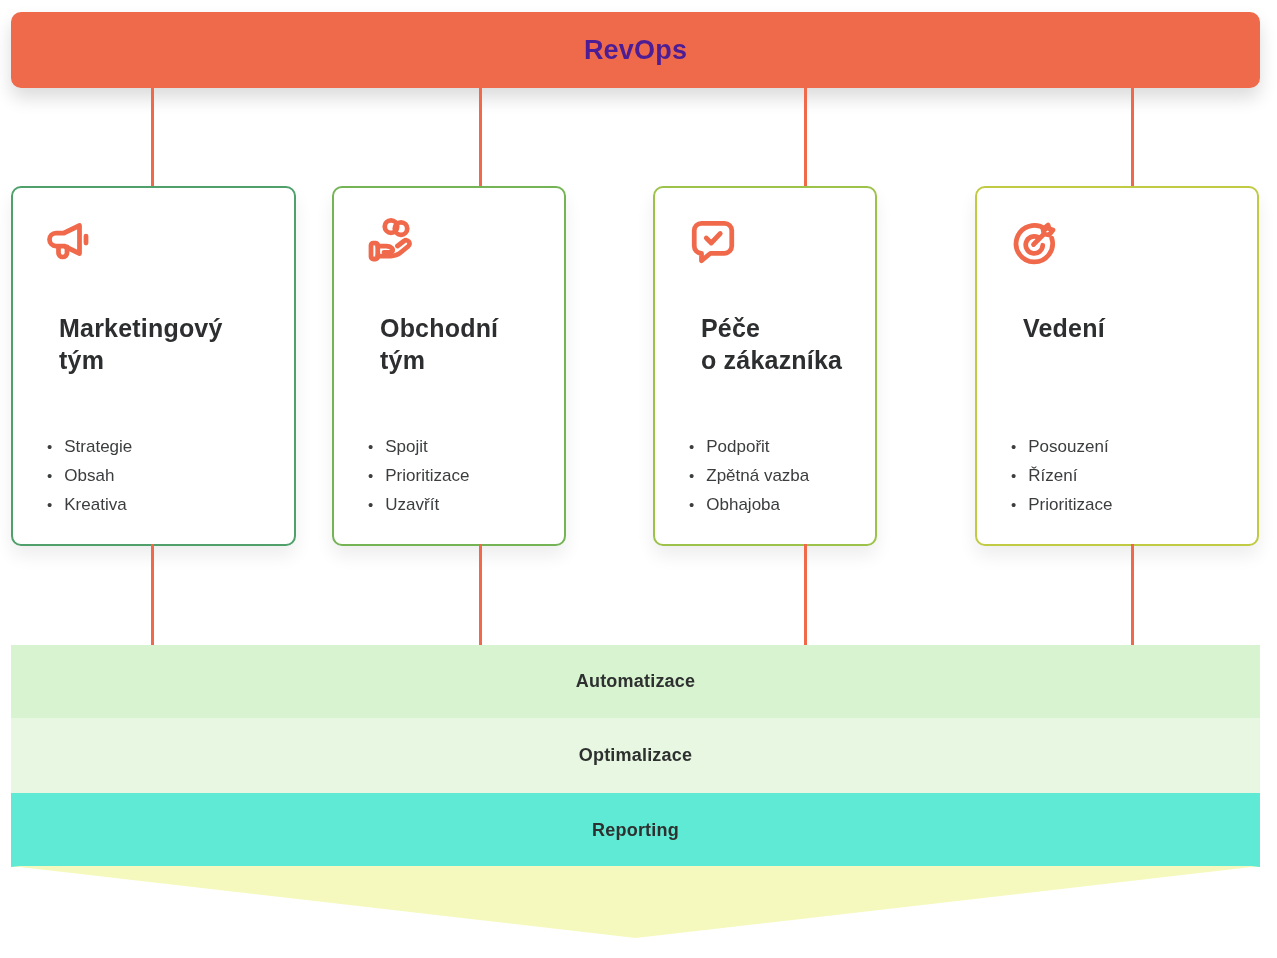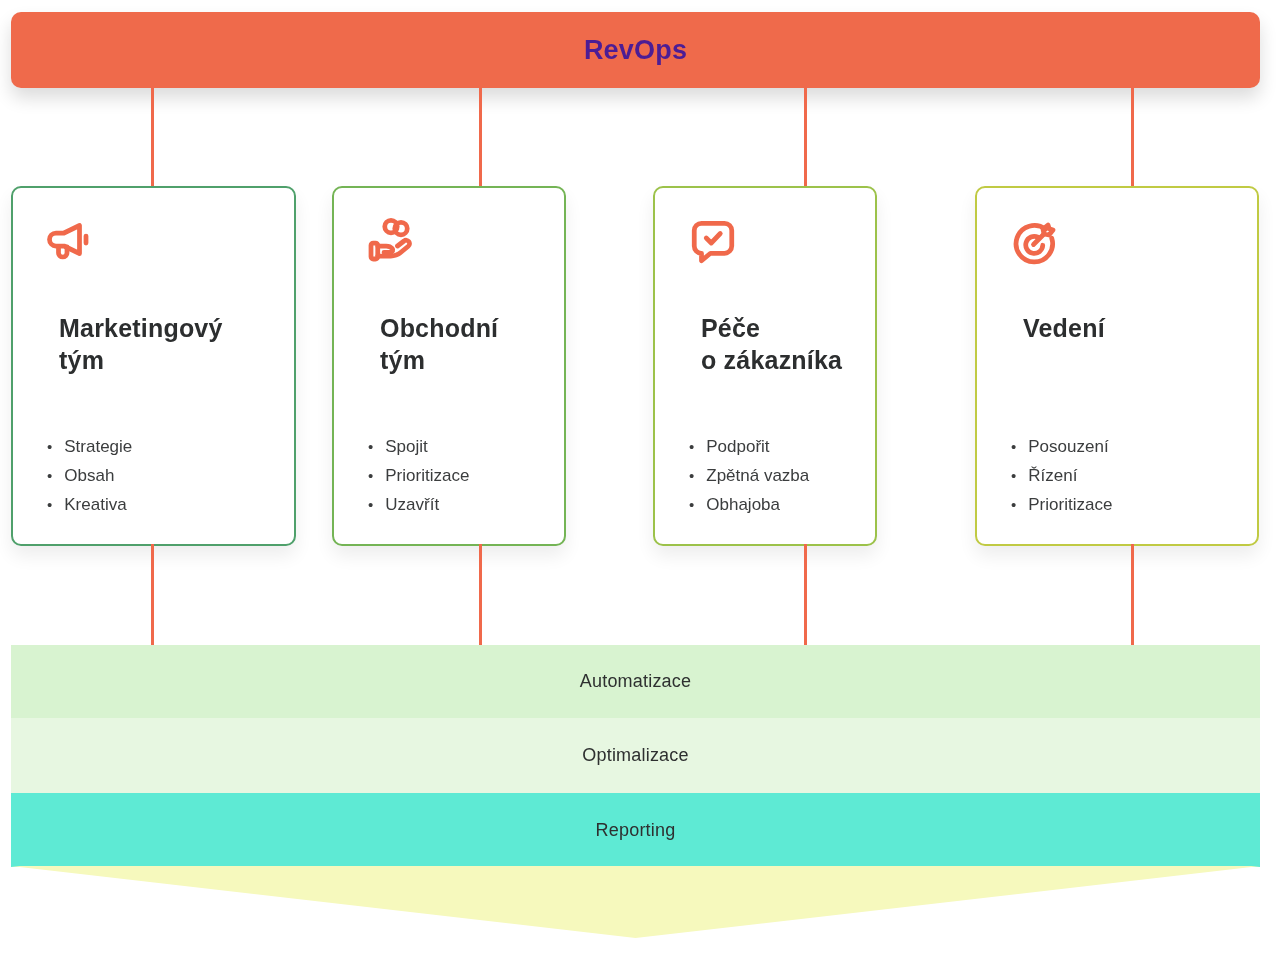--- a/index.html
+++ b/index.html
@@ -53,21 +53,21 @@
   }
   .card li .dot{
     color:#3b3d3e;margin-right:12px;font-size:15px;
   }
 
   
   .band{
     position:absolute;left:11px;width:1249px;
     display:flex;align-items:center;justify-content:center;
   }
-  .band .blabel{font-size:18px;font-weight:normal;color:#2e3030;letter-spacing:.2px;}
+  .band .blabel{font-size:18px;font-weight:bold;color:#2e3030;letter-spacing:.2px;}
   .band1{top:645px;height:73px;}
   .band2{top:718px;height:75px;}
   .band3{top:793px;height:74px;}
   .funnel{
     position:absolute;left:11px;top:866px;width:1249px;height:72px;
     clip-path:polygon(0 0,100% 0,50% 100%);
   }
 </style>
 </head>
 <body>

